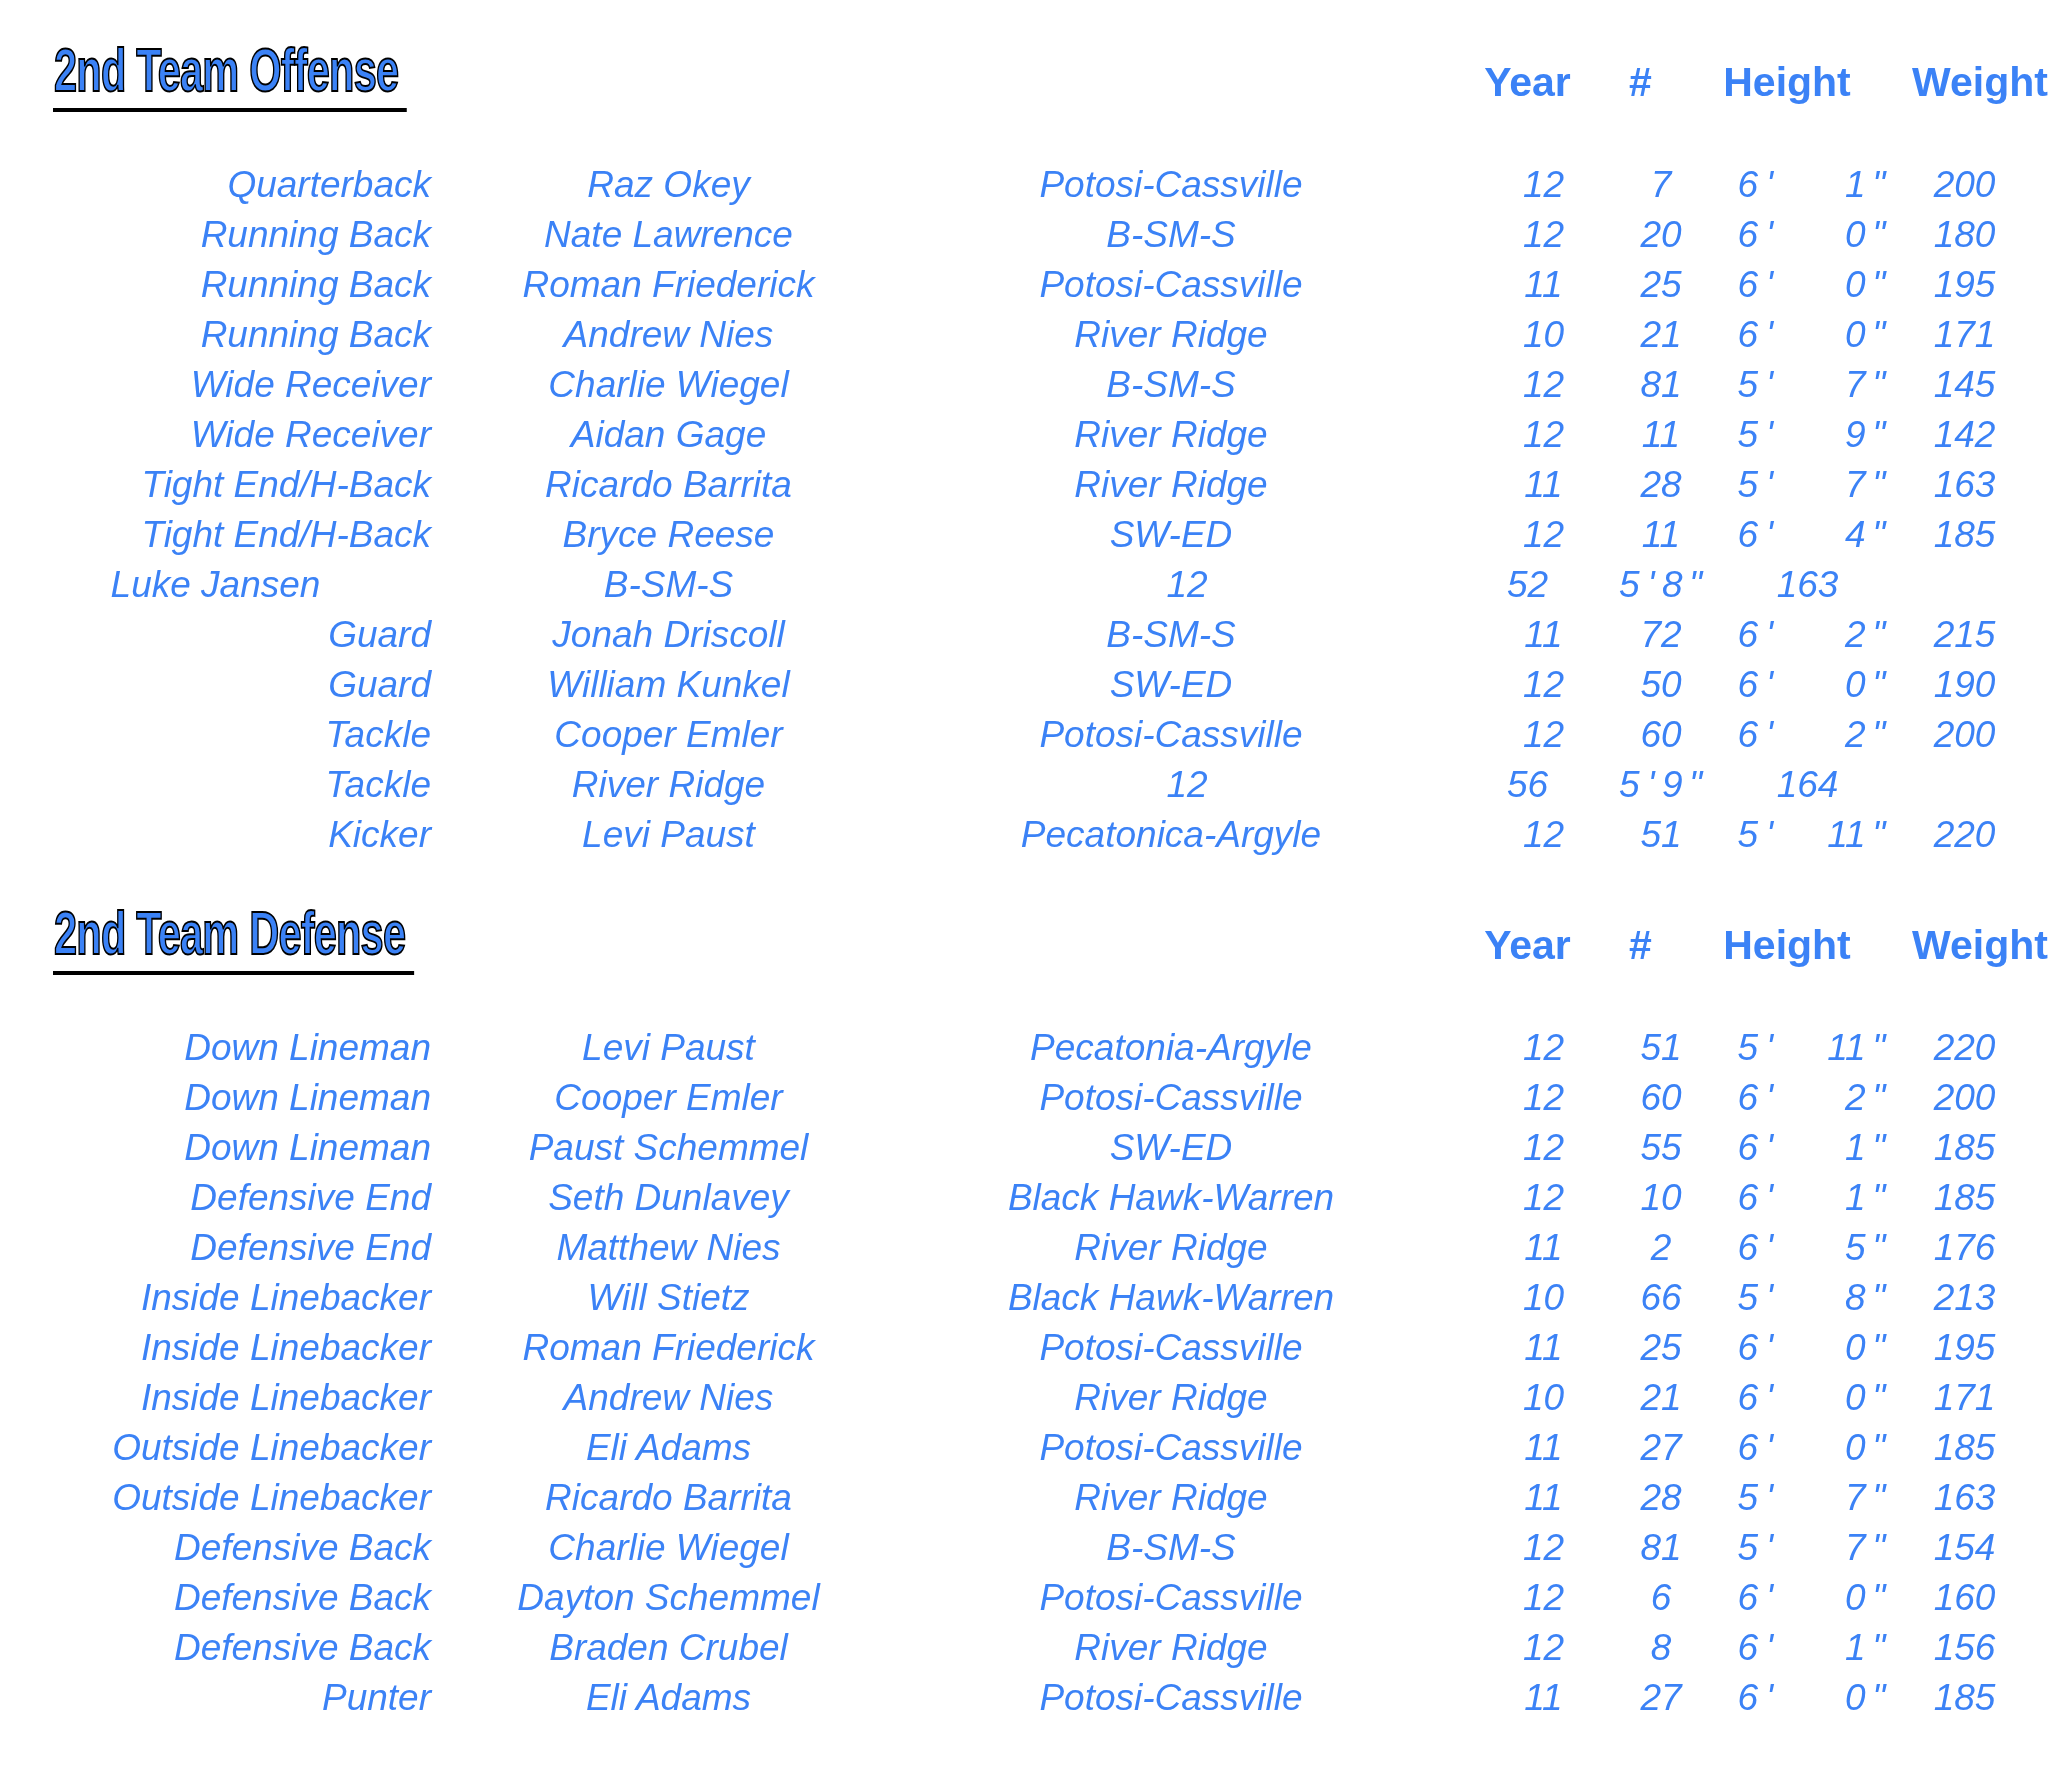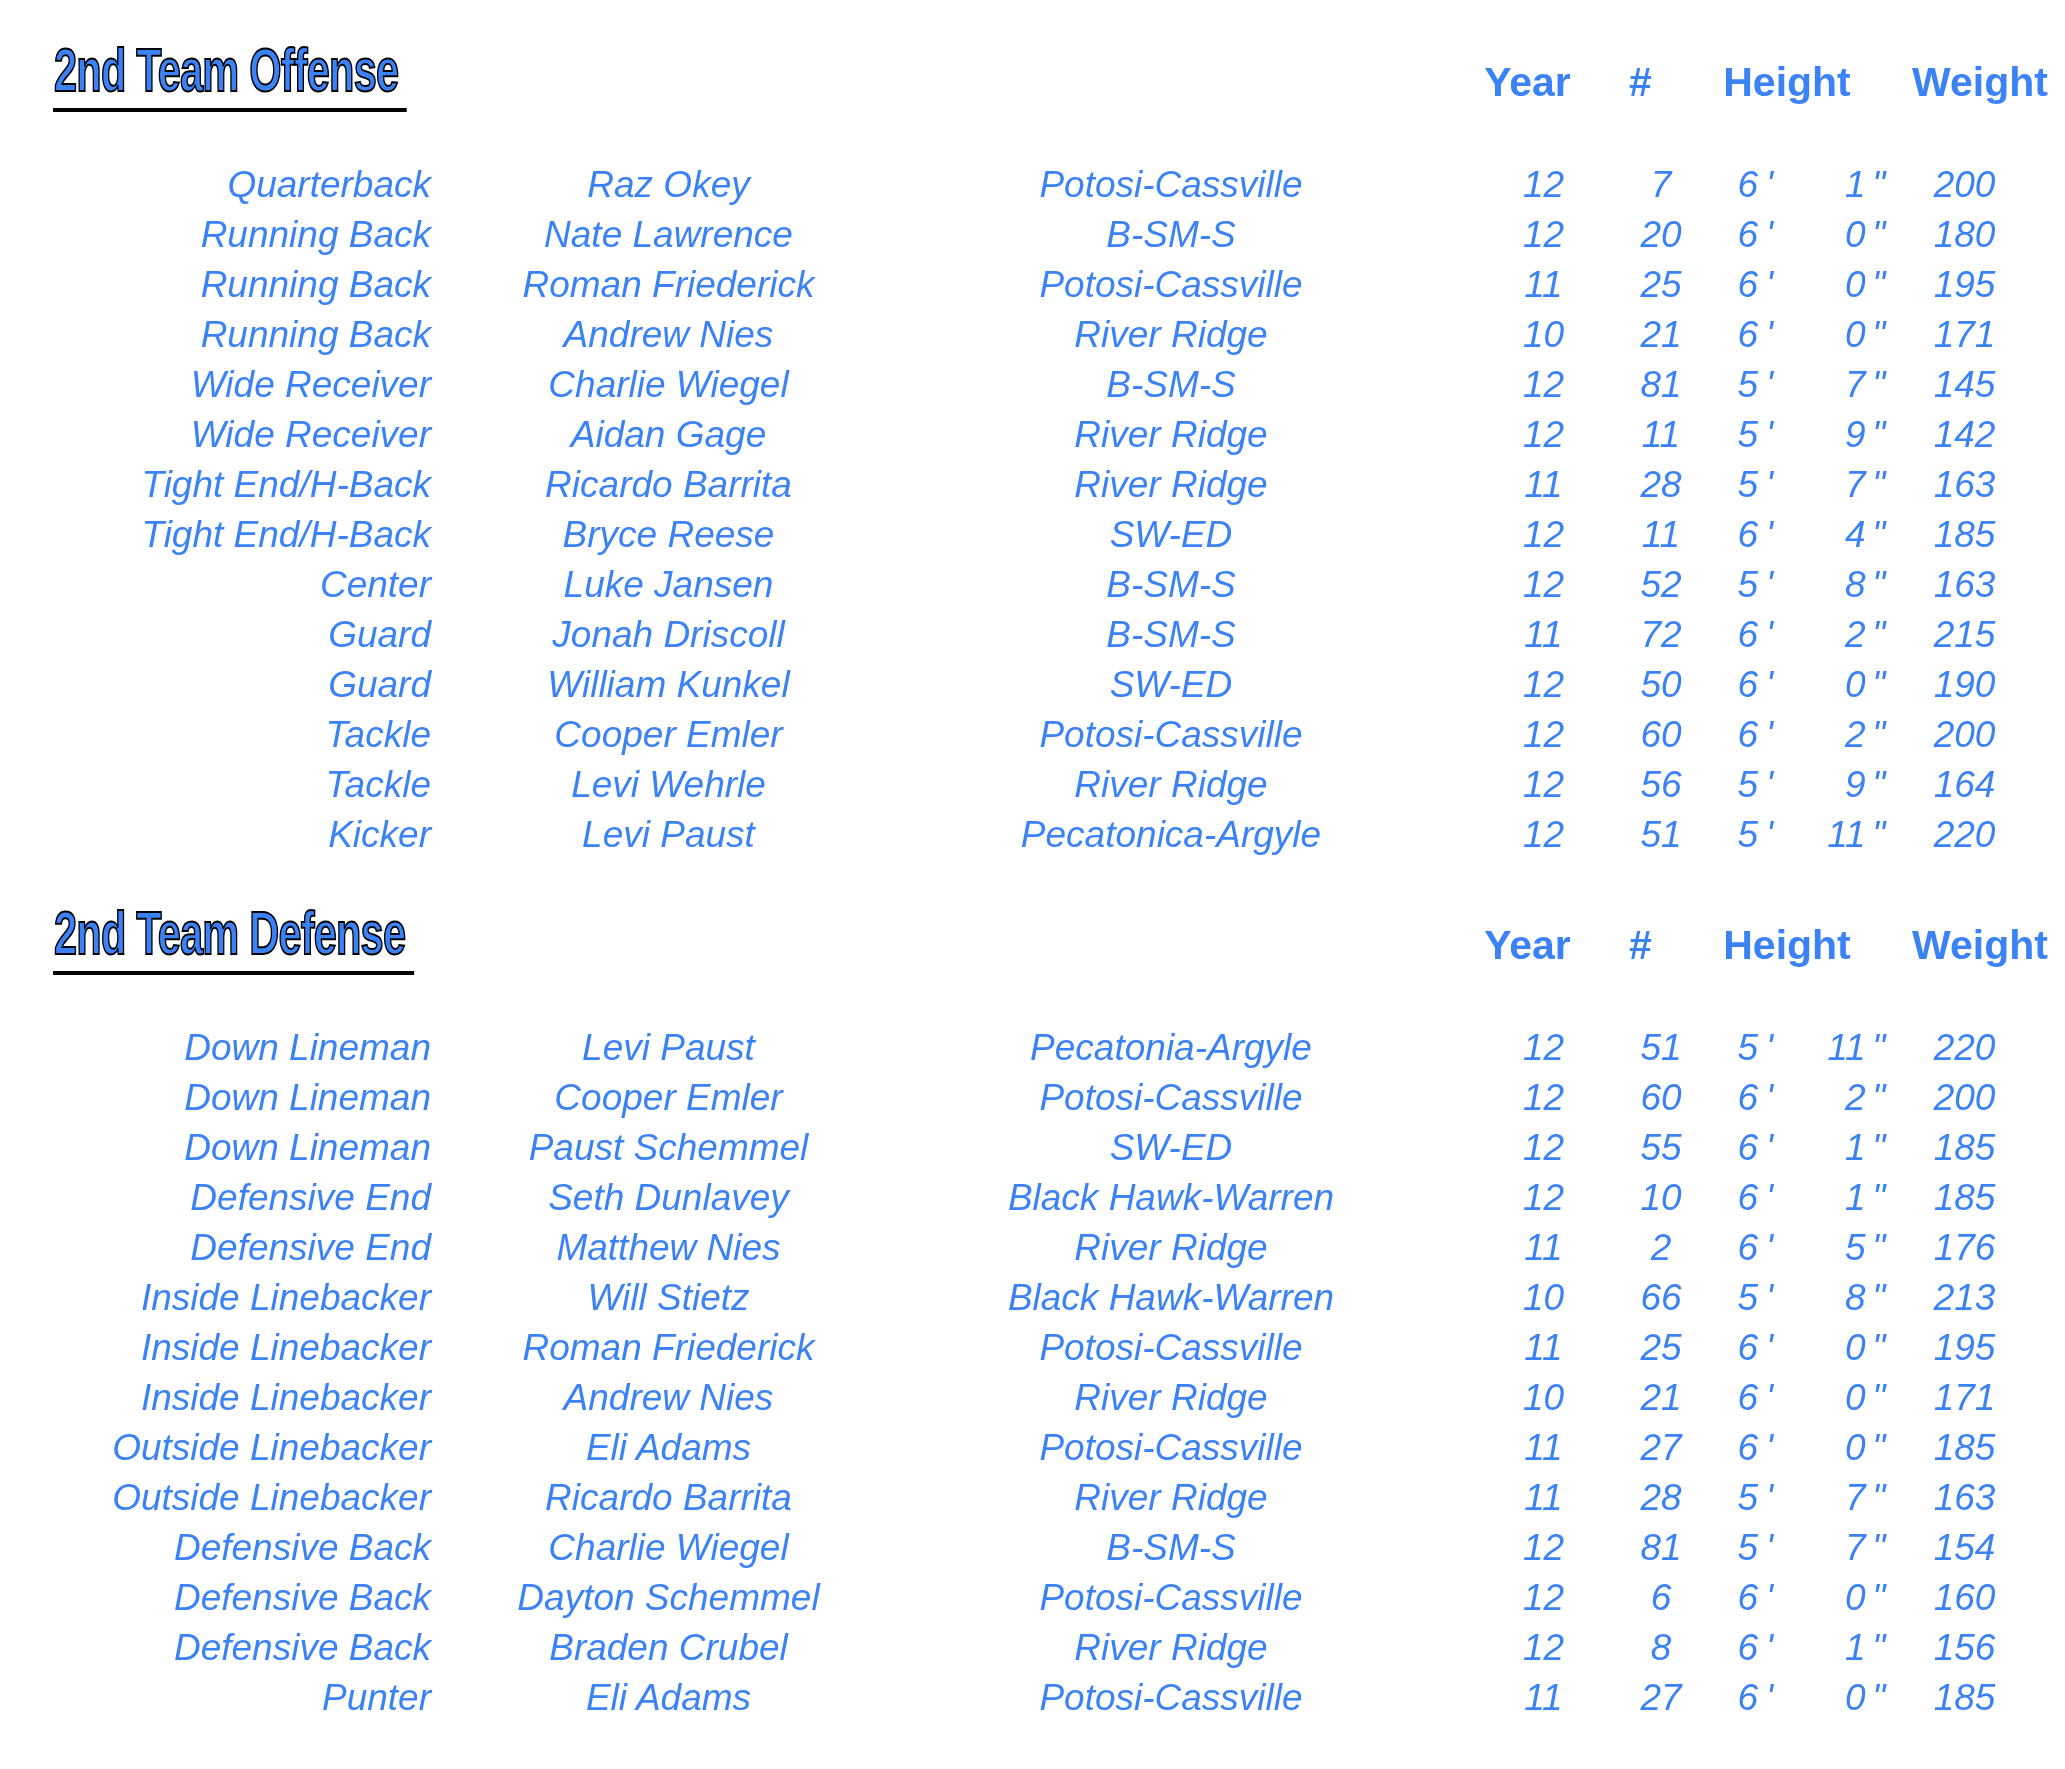--- a/index.html
+++ b/index.html
@@ -196,21 +196,20 @@
     <span class="c-height">
       <span class="h-feet">6</span>
       <span class="h-fm">'</span>
       <span class="h-in">4</span>
       <span class="h-im">"</span>
     </span>
     <span class="c-weight">185</span>
   </div>
 
   <div class="row">
-    <span class="c-pos">Center</span>
     <span class="c-name">Luke Jansen</span>
     <span class="c-school">B-SM-S</span>
     <span class="c-year">12</span>
     <span class="c-num">52</span>
     <span class="c-height">
       <span class="h-feet">5</span>
       <span class="h-fm">'</span>
       <span class="h-in">8</span>
       <span class="h-im">"</span>
     </span>
@@ -257,21 +256,20 @@
       <span class="h-feet">6</span>
       <span class="h-fm">'</span>
       <span class="h-in">2</span>
       <span class="h-im">"</span>
     </span>
     <span class="c-weight">200</span>
   </div>
 
   <div class="row">
     <span class="c-pos">Tackle</span>
-    <span class="c-name">Levi Wehrle</span>
     <span class="c-school">River Ridge</span>
     <span class="c-year">12</span>
     <span class="c-num">56</span>
     <span class="c-height">
       <span class="h-feet">5</span>
       <span class="h-fm">'</span>
       <span class="h-in">9</span>
       <span class="h-im">"</span>
     </span>
     <span class="c-weight">164</span>

